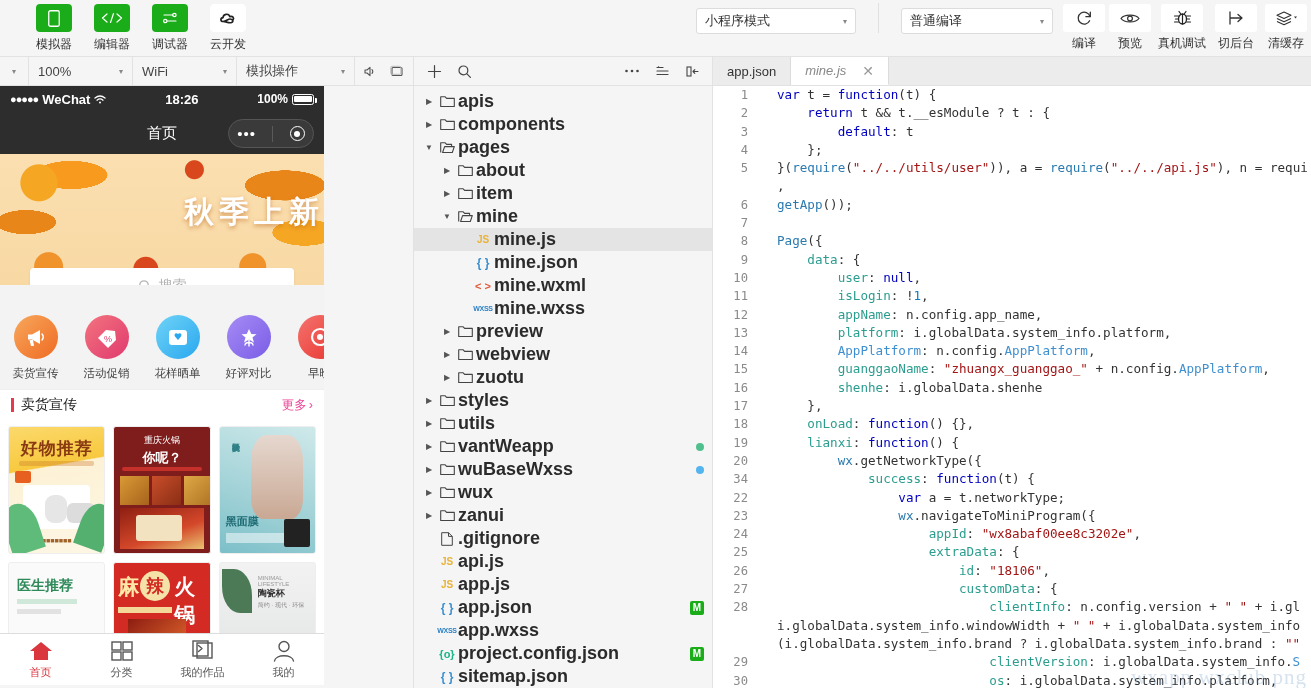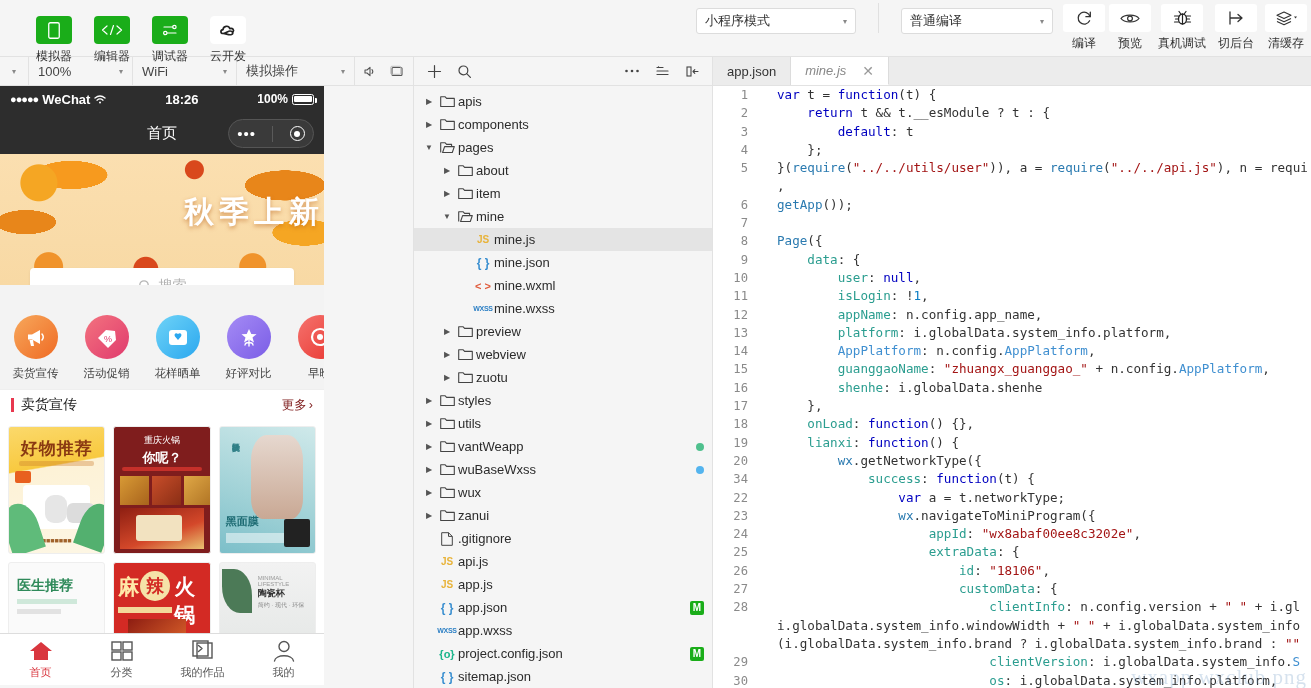--- a/index.html
+++ b/index.html
@@ -13,21 +13,21 @@
   }
   .app { width: 1311px; height: 688px; display: flex; flex-direction: column; }
 
   
   .toolbar {
     height: 57px; background: #f5f5f5; display: flex; align-items: flex-start;
     border-bottom: 1px solid #e2e2e2; position: relative; flex: 0 0 57px;
   }
   .tb-btn {
     width: 58px; display: flex; flex-direction: column; align-items: center;
-    padding-top: 16px; cursor: pointer;
+    padding-top: 4px; cursor: pointer;
   }
   .tb-icon {
     width: 36px; height: 28px; border-radius: 4px; display: flex;
     align-items: center; justify-content: center; color: #fff;
     font-size: 12px; line-height: 1;
   }
   .tb-icon.green { background: #1aad19; }
   .tb-icon.white { background: #fff; color: #222; border: 1px solid #fff; }
   .tb-label { font-size: 12px; color: #333; margin-top: 4px; white-space: nowrap; }
 
@@ -135,21 +135,21 @@
   .gi { width: 71px; flex: 0 0 71px; display: flex; flex-direction: column; align-items: center; cursor: pointer;}
   .gi-circle { width: 44px; height: 44px; border-radius: 50%; display: flex; align-items: center; justify-content: center; color: #fff; }
   .gi-label { font-size: 11.5px; color: #444; margin-top: 7px; white-space: nowrap; }
 
   .section-head {
     height: 31px; background: #fff; display: flex; align-items: center;
     padding: 0 11px; justify-content: space-between; border-top: 1px solid #efefef;
   }
   .sh-left { display: flex; align-items: center; gap: 7px; font-size: 14px; color: #222; }
   .sh-bar { width: 3px; height: 14px; background: #e8384f; display: inline-block; }
-  .sh-more { font-size: 12.5px; color: #7f1d1d; display: flex; align-items: center; gap: 2px;}
+  .sh-more { font-size: 12.5px; color: #ec4899; display: flex; align-items: center; gap: 2px;}
 
   .cards { background: #fff; padding: 6px 8px; display: grid;
     grid-template-columns: repeat(3, 1fr); gap: 8px; }
   .card { height: 128px; border-radius: 3px; overflow: hidden; position: relative;
     border: 1px solid #eee; cursor: pointer; }
 
   .tabbar {
     position: absolute; left: 0; right: 0; bottom: 0; height: 52px; background: #fff;
     border-top: 1px solid #ddd; display: flex;
   }
@@ -158,21 +158,21 @@
   .tab.active .tab-label { color: #d9363e; }
 
   
   .filetree { width: 299px; background: #f5f5f5; border-right: 1px solid #e2e2e2;
     overflow: hidden; padding-top: 4px; font-size: 13px; }
   .ft-row { height: 23px; display: flex; align-items: center; padding-right: 8px;
     cursor: pointer; color: #2b2b2b; white-space: nowrap; }
   .ft-row.sel { background: #e4e4e4; }
   .ft-arrow { width: 14px; text-align: center; color: #555; font-size: 8px; flex: 0 0 14px;}
   .ft-ico { width: 22px; flex: 0 0 22px; display: flex; align-items: center; justify-content: center; }
-  .ft-name { flex: 1; overflow: hidden; text-overflow: ellipsis; font-size: 13px;}
+  .ft-name { flex: 1; overflow: hidden; text-overflow: ellipsis; font-size: 18px; font-weight: bold;}
   .ft-dot { width: 8px; height: 8px; border-radius: 50%; }
   .ft-badge { width: 14px; height: 14px; border-radius: 2px; color: #fff;
     font-size: 10px; display: flex; align-items: center; justify-content: center; font-weight: bold;}
   .ico-js { color: #e8b339; font-size: 10px; font-weight: bold; font-family: "Liberation Sans", sans-serif;}
   .ico-json { color: #3a8fd0; font-size: 12px; font-weight: bold; }
   .ico-wxml { color: #e05a3a; font-size: 11px; font-weight: bold; }
   .ico-wxss { color: #2b7fc4; font-size: 7px; font-weight: bold; letter-spacing: -0.3px;}
   .ico-proj { color: #19b58b; font-size: 11px; font-weight: bold; }
 
   

